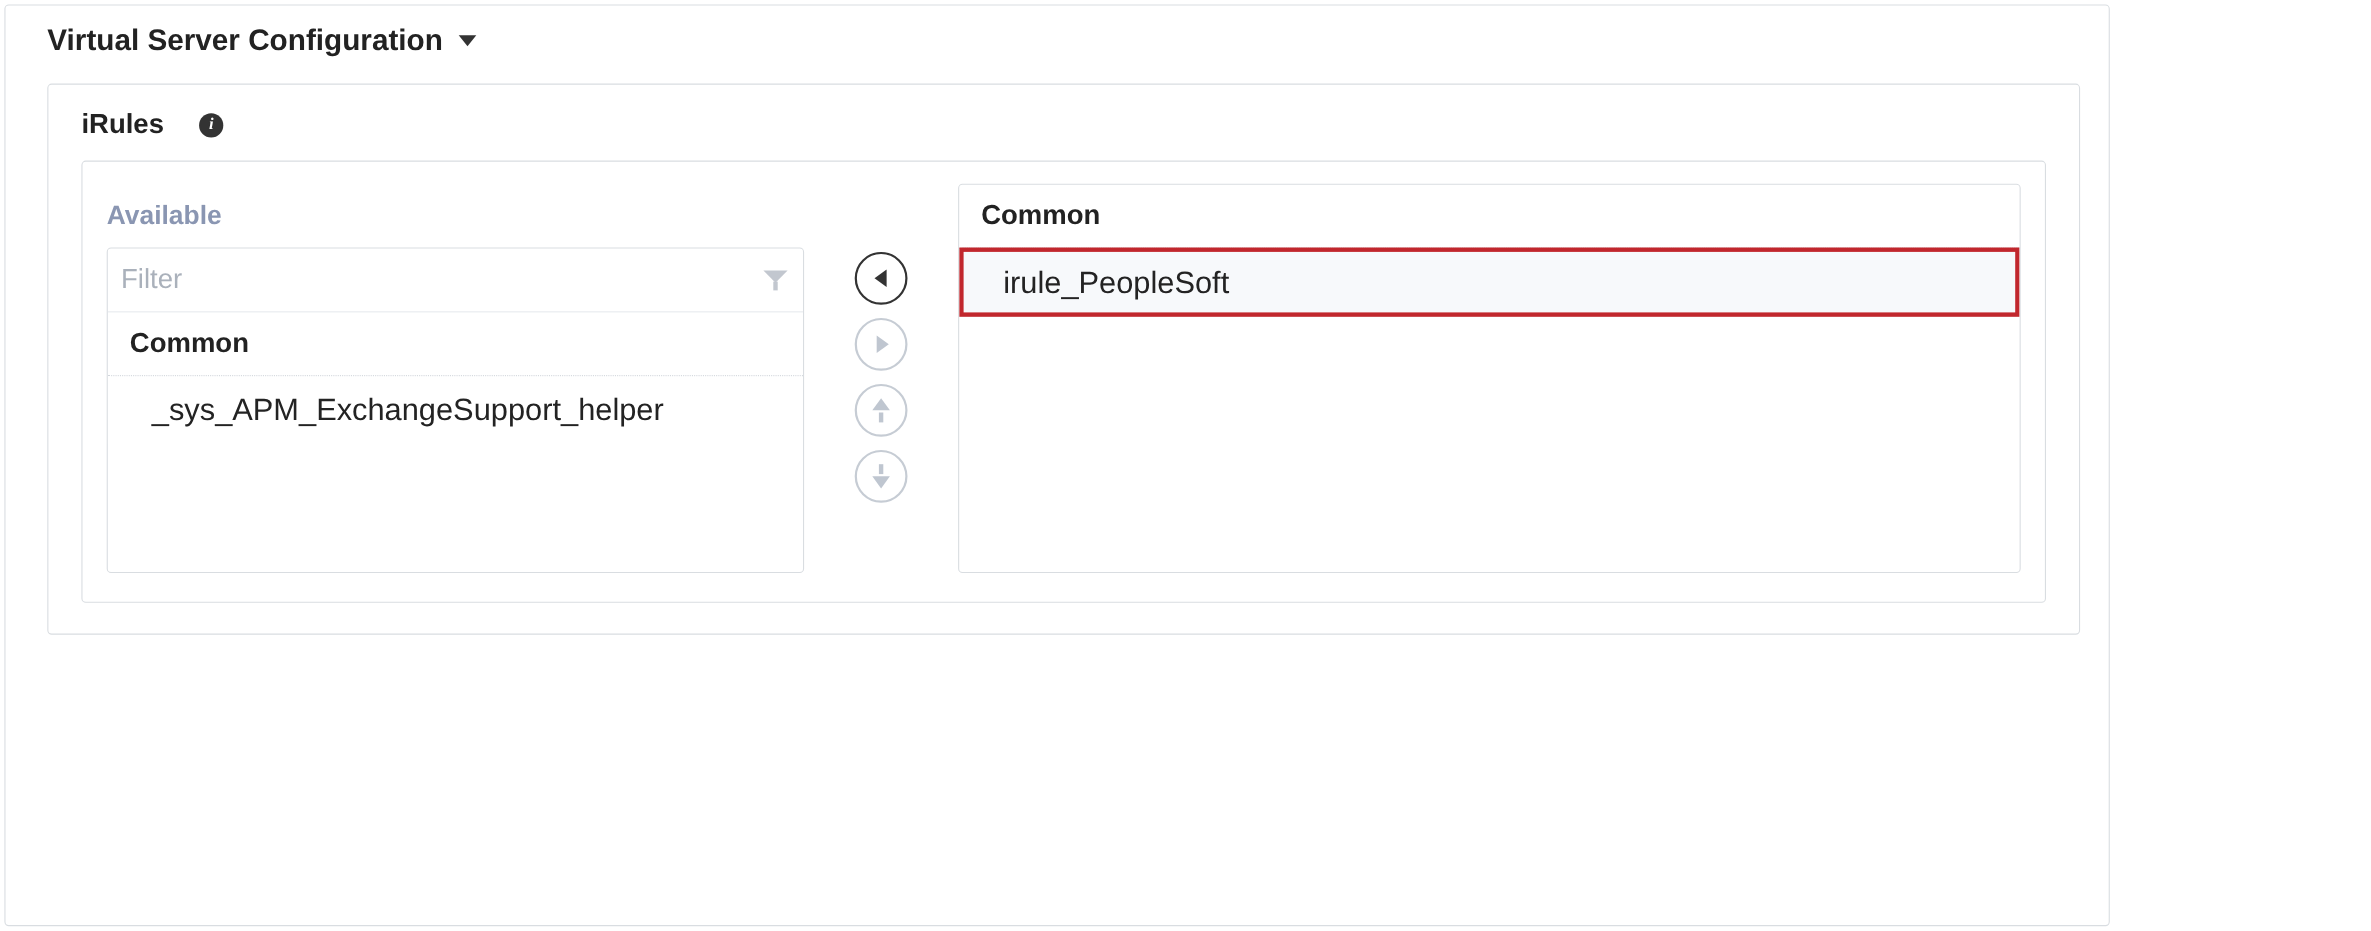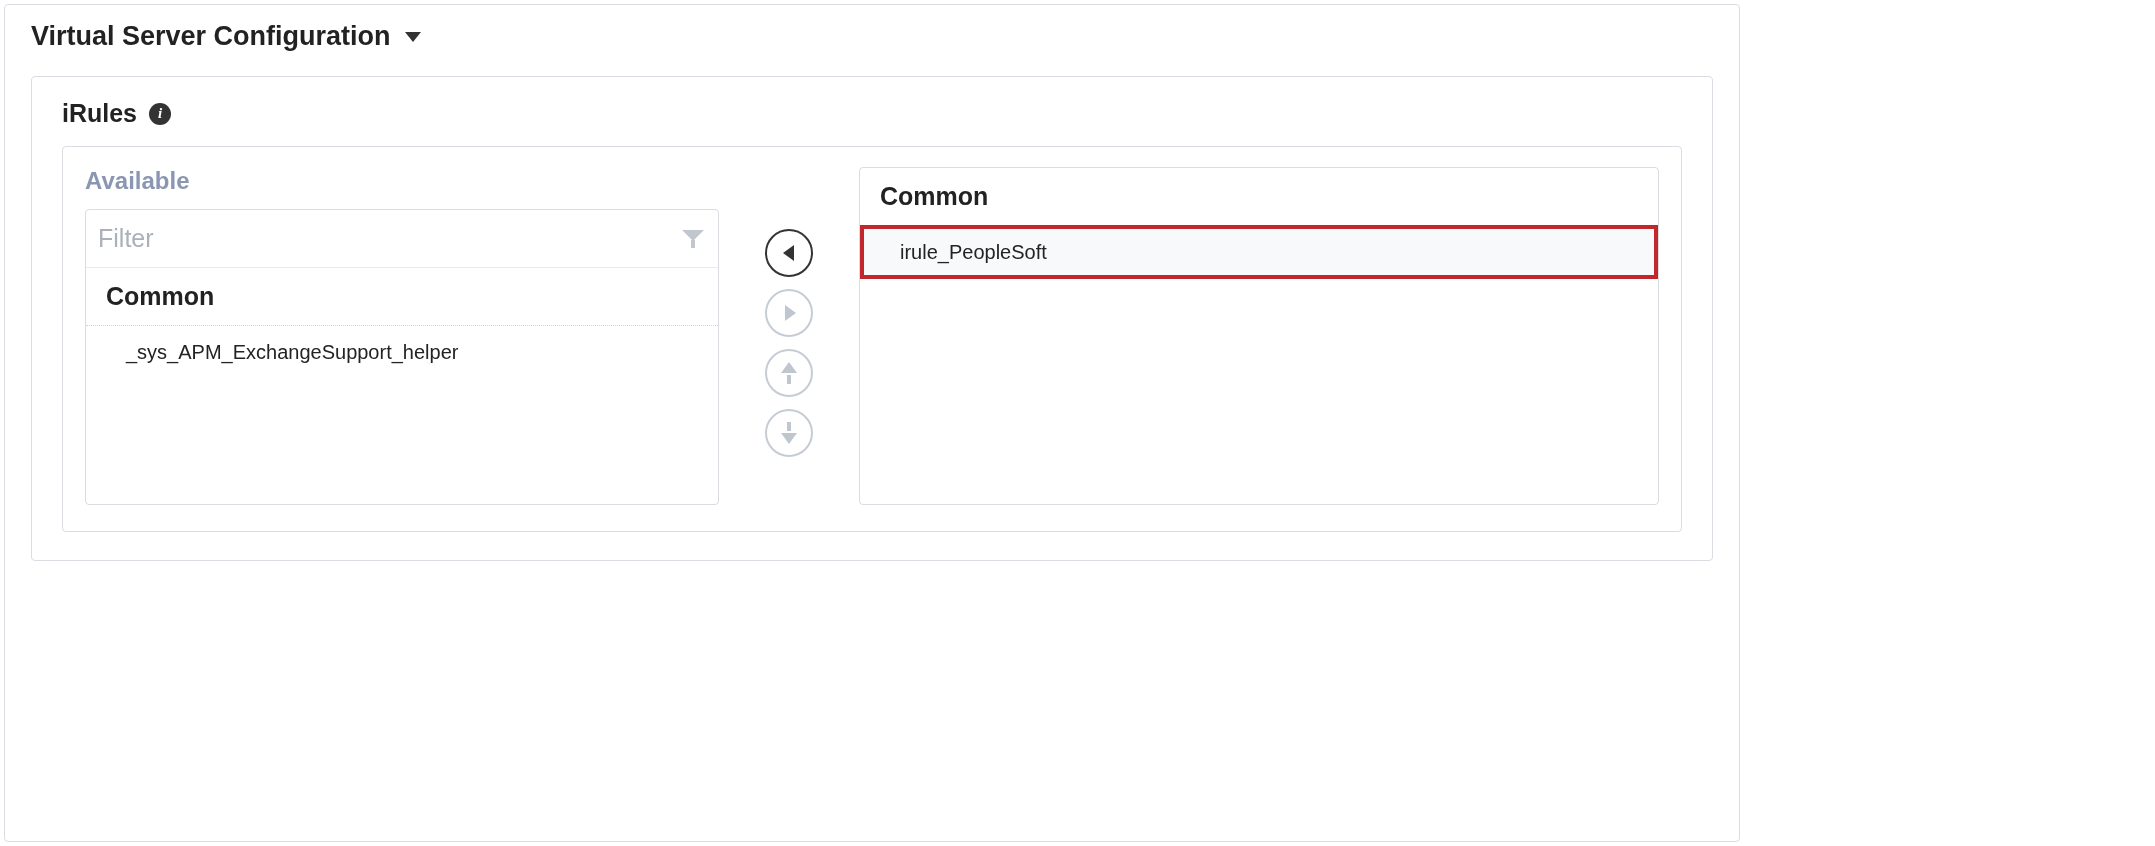--- a/index.html
+++ b/index.html
@@ -6,22 +6,22 @@
   body {
     margin: 0;
     font-family: -apple-system, BlinkMacSystemFont, "Segoe UI", Helvetica, Arial, sans-serif;
     background: #fff;
     color: #333;
   }
   .outer-panel {
     border: 1px solid #d9dde1;
     border-radius: 4px;
     margin: 4px;
-    padding: 0 0 30px 0;
-    width: 1736px;
+    padding: 0 0 30px 12px;
+    width: 1914px;
     min-height: 838px;
   }
   .panel-header {
     font-size: 27px;
     font-weight: 700;
     color: #222;
     padding: 16px 0 24px 26px;
     display: flex;
     align-items: center;
     cursor: pointer;
@@ -39,20 +39,21 @@
     margin: 0 26px;
     padding: 22px 30px 28px 30px;
   }
   .section-label {
     font-size: 25px;
     font-weight: 700;
     color: #222;
     display: flex;
     align-items: center;
     margin-bottom: 18px;
+    gap: 20px;
   }
   .info-icon {
     width: 22px; height: 22px;
     border-radius: 50%;
     background: #333;
     color: #fff;
     font-family: Georgia, serif;
     font-style: italic;
     font-weight: 700;
     font-size: 15px;
@@ -78,21 +79,21 @@
     flex: none;
   }
   .col-selected {
     flex: 1;
     min-width: 0;
   }
   .col-title {
     font-size: 24px;
     font-weight: 700;
     color: #8a96b2;
-    margin: 0 0 14px 0;
+    margin: 16px 0 14px 0;
   }
   .listbox {
     border: 1px solid #d9dde1;
     border-radius: 4px;
     overflow: hidden;
     flex: 1;
     min-height: 296px;
     background: #fff;
     display: flex;
     flex-direction: column;
@@ -136,21 +137,21 @@
     width: 4px; height: 8px;
     background: #7a8496;
   }
   .group-header {
     font-size: 25px;
     font-weight: 700;
     color: #222;
     padding: 14px 20px;
   }
   .list-item {
-    font-size: 20px;
+    font-size: 28px;
     color: #232323;
     padding: 15px 20px 15px 40px;
     border-top: 1px dotted #d2d6dc;
     cursor: pointer;
     background: #fff;
   }
   .list-item.alt {
     background: #f7f9fb;
   }
   .list-item.highlighted {

